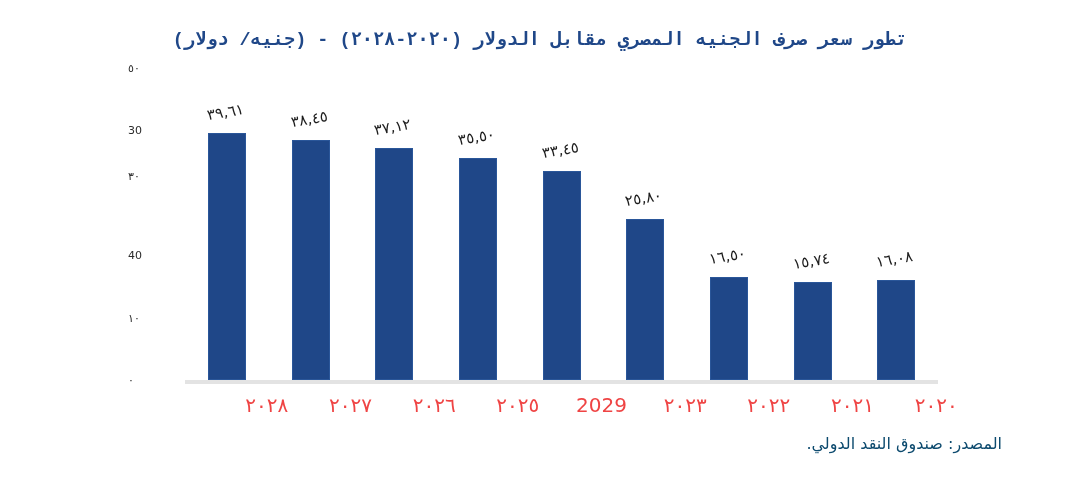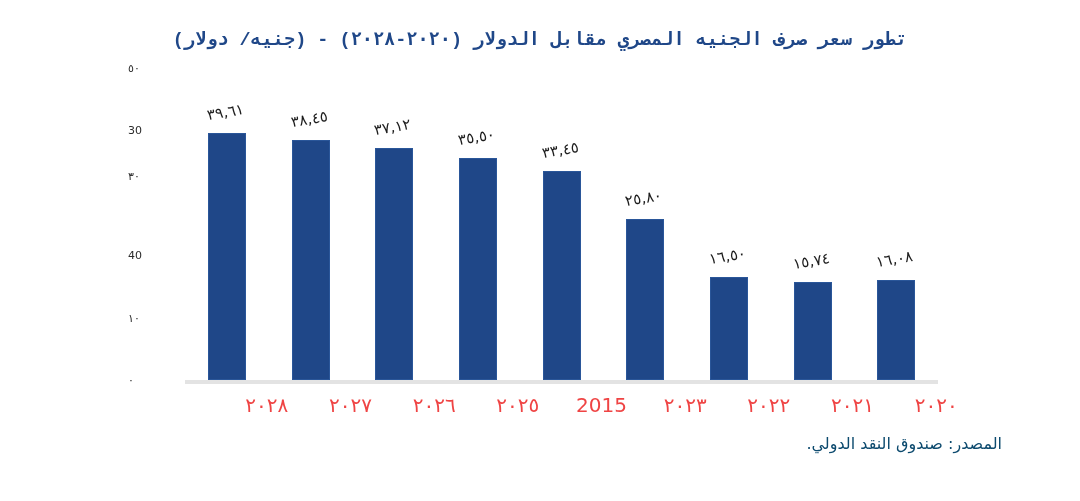--- a/index.html
+++ b/index.html
@@ -160,21 +160,21 @@
           <div class="bar-cat">٢٠٢٢</div>
         </div>
         <div class="bar-slot" style="right: 251px; width: 83.6667px;">
           <div class="bar" style="height: 160.992px; top: 219.008px; background: rgb(31, 71, 136);"></div>
           <div class="bar-value" style="top: 189.008px;">٢٥,٨٠</div>
           <div class="bar-cat">٢٠٢٣</div>
         </div>
         <div class="bar-slot" style="right: 334.667px; width: 83.6667px;">
           <div class="bar" style="height: 208.728px; top: 171.272px; background: rgb(31, 71, 136);"></div>
           <div class="bar-value" style="top: 141.272px;">٣٣,٤٥</div>
-          <div class="bar-cat">2015</div>
+          <div class="bar-cat">2029</div>
         </div>
         <div class="bar-slot" style="right: 418.333px; width: 83.6667px;">
           <div class="bar" style="height: 221.52px; top: 158.48px; background: rgb(31, 71, 136);"></div>
           <div class="bar-value" style="top: 128.48px;">٣٥,٥٠</div>
           <div class="bar-cat">٢٠٢٥</div>
         </div>
         <div class="bar-slot" style="right: 502px; width: 83.6667px;">
           <div class="bar" style="height: 231.629px; top: 148.371px; background: rgb(31, 71, 136);"></div>
           <div class="bar-value" style="top: 118.371px;">٣٧,١٢</div>
           <div class="bar-cat">٢٠٢٦</div>

